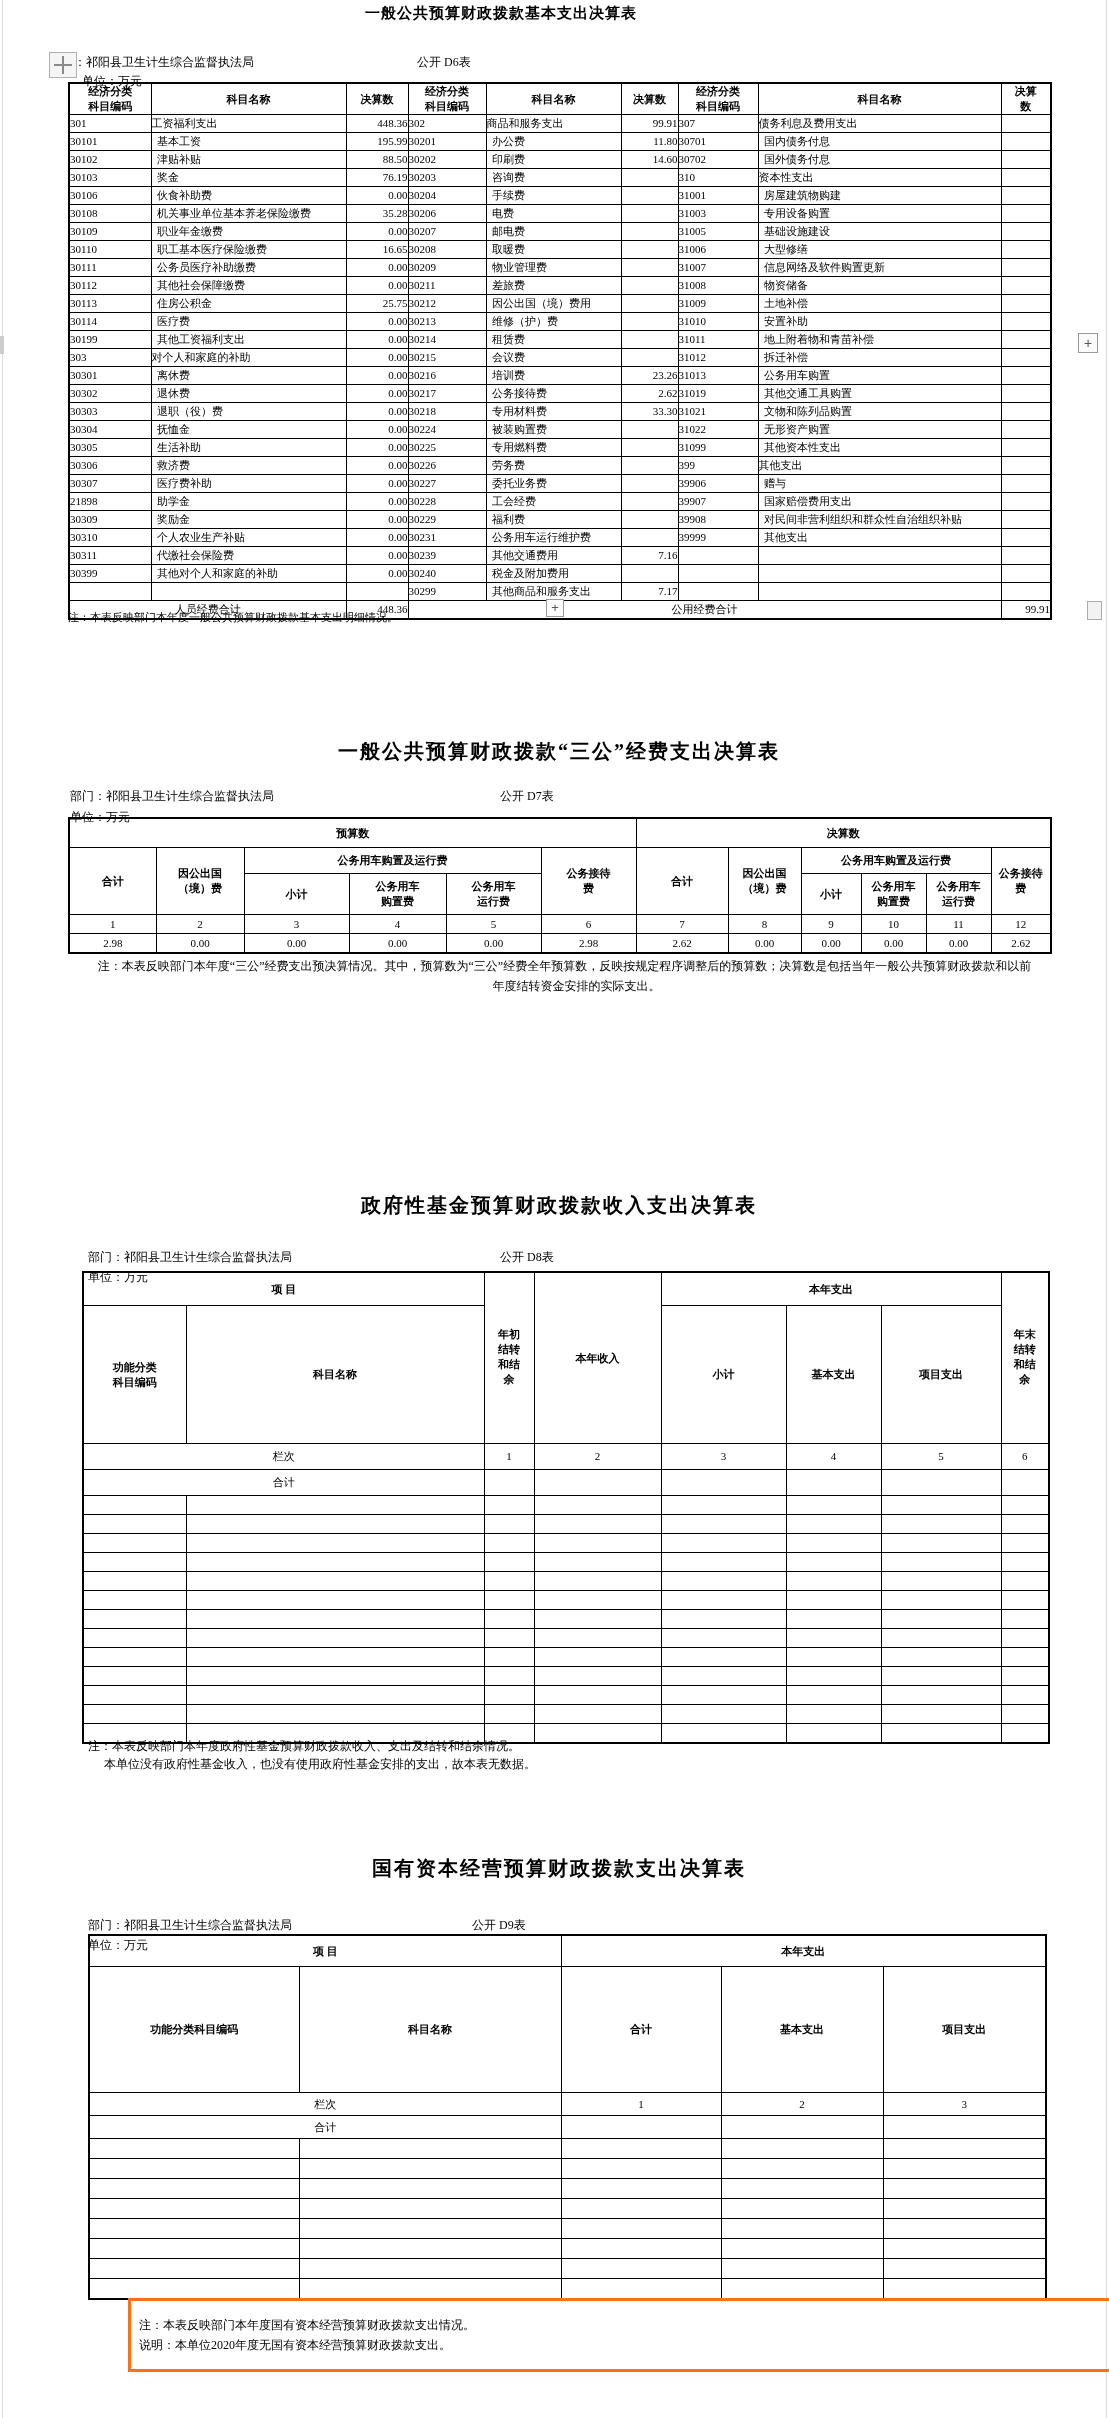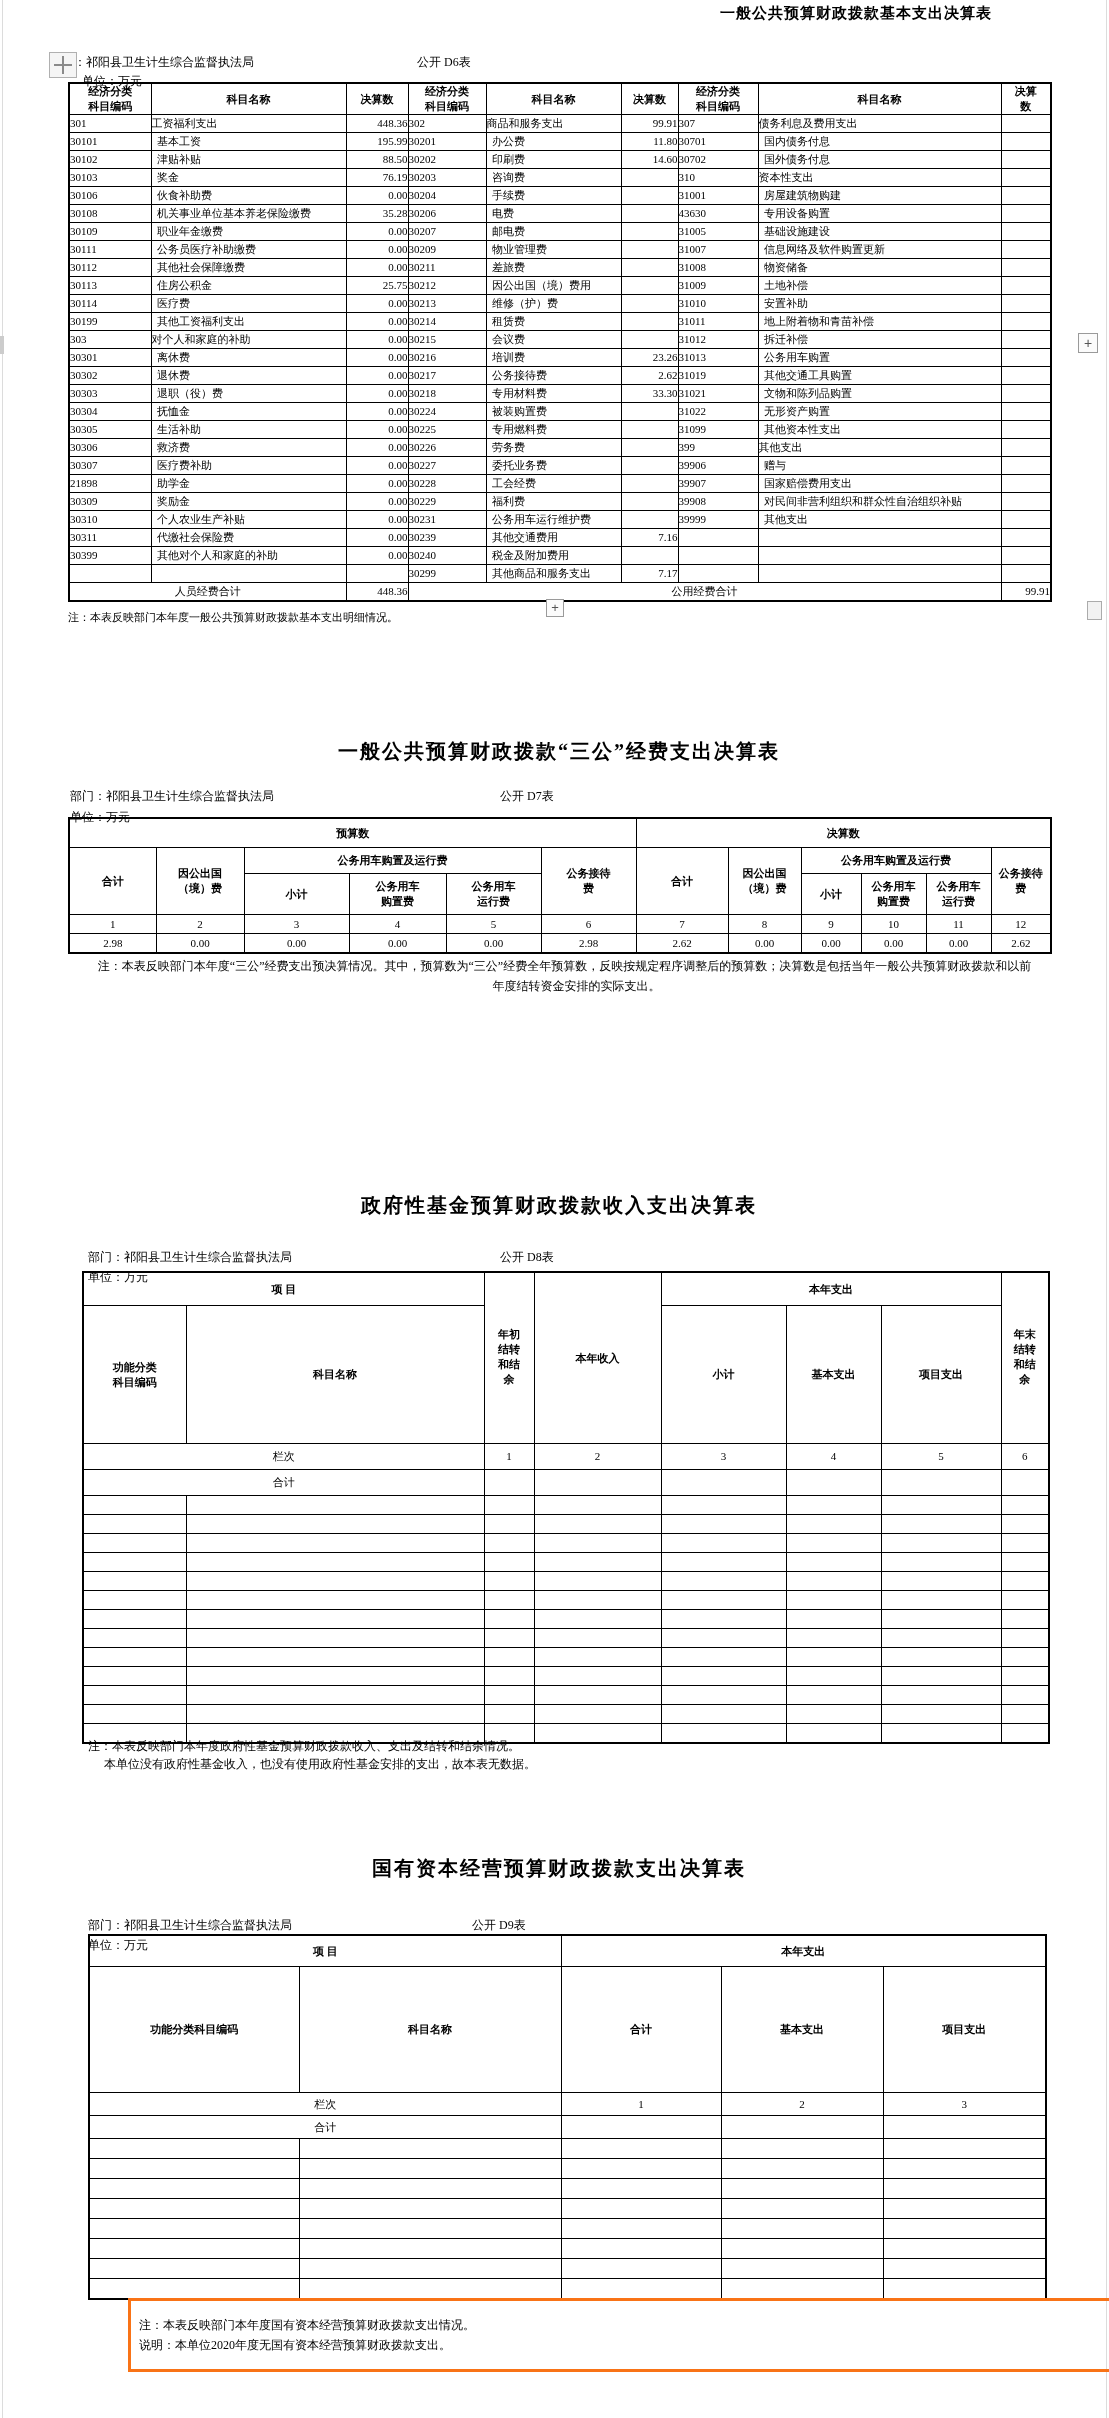--- a/index.html
+++ b/index.html
@@ -5,21 +5,21 @@
   html,body{margin:0;padding:0;}
   body{
     width:1109px;height:2418px;background:#ffffff;position:relative;
     font-family:"Liberation Serif","DejaVu Serif",serif;color:#000;
   }
   .abs{position:absolute;}
   .edge{position:absolute;top:0;bottom:0;width:1px;background:#dcdcdc;}
   .edge.left{left:2px;}
   .edge.right{left:1106px;}
 
-  .t1title{font-size:15px;font-weight:bold;text-align:right;letter-spacing:1px;}
+  .t1title{font-size:15px;font-weight:bold;text-align:center;letter-spacing:1px;}
   .bigtitle{font-size:20px;font-weight:bold;text-align:center;letter-spacing:2px;}
   .meta{font-size:12px;white-space:pre;margin-top:16px;}
   .note{font-size:11px;white-space:normal;}
   .note12{font-size:12px;}
   .hang{padding-left:24px;text-indent:-24px;line-height:20px;text-align:center;}
 
   table.grid{position:absolute;border-collapse:collapse;table-layout:fixed;
     border:2px solid #000;font-size:11px;}
   table.grid th,table.grid td{border:1px solid #000;padding:0;overflow:hidden;
     line-height:15px;vertical-align:middle;}
@@ -150,33 +150,44 @@
         <td class="name">  房屋建筑物购建</td>
         <td class="num"></td>
       </tr>
       <tr>
         <td class="code">30108</td>
         <td class="name">  机关事业单位基本养老保险缴费</td>
         <td class="num">35.28</td>
         <td class="code">30206</td>
         <td class="name">  电费</td>
         <td class="num"></td>
-        <td class="code">43630</td>
+        <td class="code">31003</td>
         <td class="name">  专用设备购置</td>
         <td class="num"></td>
       </tr>
       <tr>
         <td class="code">30109</td>
         <td class="name">  职业年金缴费</td>
         <td class="num">0.00</td>
         <td class="code">30207</td>
         <td class="name">  邮电费</td>
         <td class="num"></td>
         <td class="code">31005</td>
         <td class="name">  基础设施建设</td>
+        <td class="num"></td>
+      </tr>
+      <tr>
+        <td class="code">30110</td>
+        <td class="name">  职工基本医疗保险缴费</td>
+        <td class="num">16.65</td>
+        <td class="code">30208</td>
+        <td class="name">  取暖费</td>
+        <td class="num"></td>
+        <td class="code">31006</td>
+        <td class="name">  大型修缮</td>
         <td class="num"></td>
       </tr>
       <tr>
         <td class="code">30111</td>
         <td class="name">  公务员医疗补助缴费</td>
         <td class="num">0.00</td>
         <td class="code">30209</td>
         <td class="name">  物业管理费</td>
         <td class="num"></td>
         <td class="code">31007</td>

